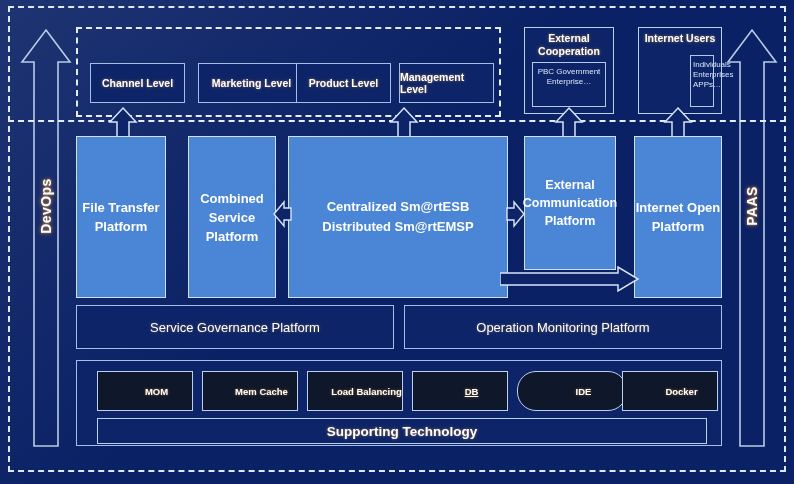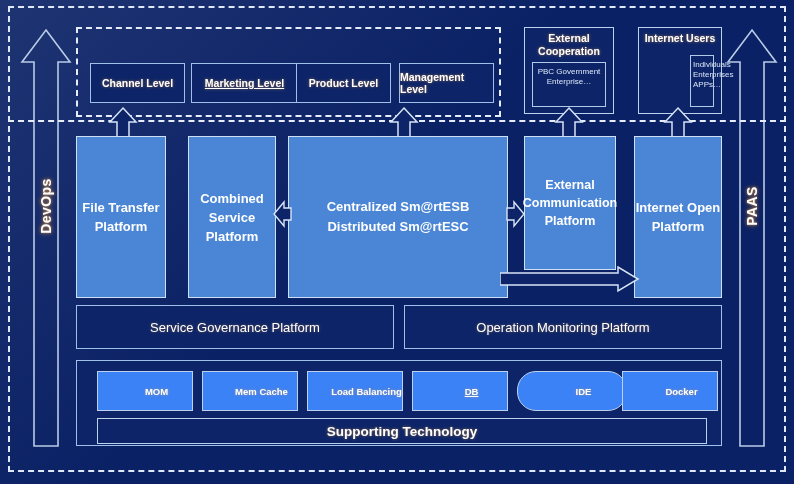--- a/index.html
+++ b/index.html
@@ -39,21 +39,21 @@
   }
   .level-box{
     position:absolute;top:63px;height:40px;
     border:1.5px solid #9fc0e8;box-sizing:border-box;
     background:#0d2568;
     display:flex;align-items:center;justify-content:center;
     color:#ffffff;font-size:10.5px;font-weight:bold;
     text-shadow:0 0 3px rgba(255,170,60,0.55);
   }
   #lvl0{left:90px;width:95px;}
-  #lvl1{left:191px;width:107px;text-decoration:underline;}
+  #lvl1{left:198px;width:107px;}
   #lvl2{left:296px;width:95px;}
   #lvl3{left:399px;width:95px;}
 
   
   .actor-box{
     position:absolute;top:27px;height:87px;
     border:1.5px solid #bcd1ec;box-sizing:border-box;background:#0d2568;
   }
   .actor-title{
     position:absolute;left:0;right:0;top:4px;text-align:center;
@@ -101,21 +101,21 @@
   #gov-serv{left:76px;width:318px;}
   #gov-ops{left:404px;width:318px;}
 
   
   .support-frame{
     position:absolute;left:76px;top:360px;width:646px;height:86px;
     border:1.5px solid #9fc0e8;box-sizing:border-box;background:#0d2568;
   }
   .tech{
     position:absolute;top:10px;height:40px;
-    border:1.5px solid #bcd1ec;box-sizing:border-box;background:#3b82f6;
+    border:1.5px solid #bcd1ec;box-sizing:border-box;background:#0f172a;
     display:flex;align-items:center;justify-content:center;text-align:center;
     color:#ffffff;font-size:9.5px;line-height:11px;font-weight:bold;
     text-shadow:0 0 3px rgba(255,170,60,0.5);
     padding-left:23px;
   }
   .support-bar{
     position:absolute;left:20px;top:57px;width:610px;height:26px;
     border:1.5px solid #bcd1ec;box-sizing:border-box;background:#0d2568;
     display:flex;align-items:center;justify-content:center;
     color:#ffffff;font-size:13.5px;font-weight:bold;
@@ -188,21 +188,21 @@
       <polygon points="15,2 28,16 21,16 21,31 9,31 9,16 2,16" fill="#0d2568" stroke="#d7e4f6" stroke-width="1.5"></polygon>
     </svg>
   </div>
 
   <div id="plat-file" class="plat">File Transfer Platform</div>
   <div id="plat-comb" class="plat">Combined Service Platform</div>
 
   <div id="plat-core" class="plat">
     <div>
       <div>Centralized Sm@rtESB</div>
-      <div>Distributed Sm@rtESC</div>
+      <div>Distributed Sm@rtEMSP</div>
     </div>
   </div>
 
   <div id="plat-extcom" class="plat">External Communication Platform</div>
   <div id="plat-open" class="plat">Internet Open Platform</div>
 
   <div class="conn" style="left:272px;top:198px;">
     <svg width="20" height="32" viewBox="0 0 20 32">
       <polygon points="2,16 12,4 12,10 19,10 19,22 12,22 12,28" fill="#0d2568" stroke="#d7e4f6" stroke-width="1.4"></polygon>
     </svg>

